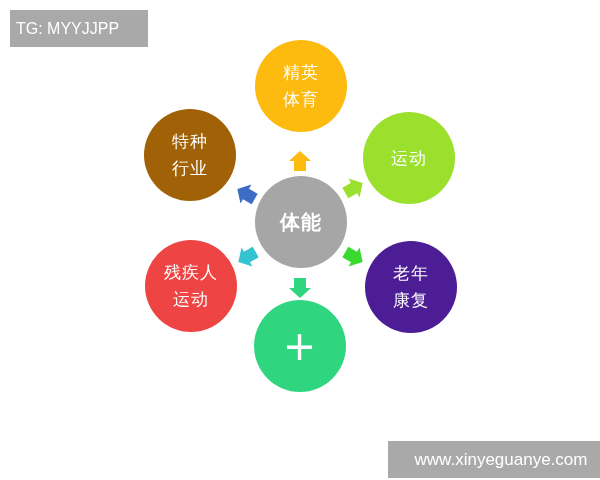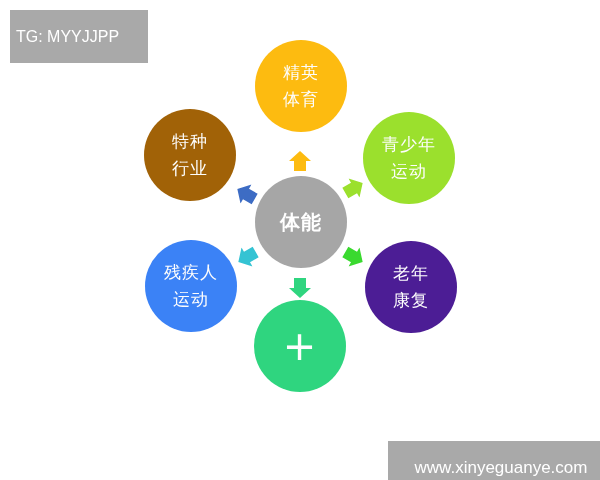--- a/index.html
+++ b/index.html
@@ -4,21 +4,21 @@
   <style>
     html, body { margin: 0; padding: 0; }
     body {
       width: 600px; height: 480px; background: #ffffff;
       position: relative; overflow: hidden;
       font-family: "DejaVu Sans", sans-serif;
     }
     .watermark {
       position: absolute; background: #a9a9a9; color: #ffffff;
       font-family: "Liberation Sans", sans-serif;
-      font-size: 16px; line-height: 29px; padding: 12px 6px; height: 29px;
+      font-size: 16px; line-height: 29px; padding: 4px 6px; height: 29px;
       white-space: nowrap;
     }
     #wm-top { left: 10px; top: 10px; width: 126px; }
     #wm-bottom { left: 388px; top: 441px; width: 214px; font-size: 17px; text-align: center; }
     .node {
       position: absolute; width: 92px; height: 92px; border-radius: 50%;
       display: flex; flex-direction: column; align-items: center; justify-content: center;
       color: #fdfdfd; font-size: 17px; line-height: 27px; text-align: center;
       box-sizing: border-box;
     }
@@ -40,34 +40,33 @@
 <div class="node center" style="left:255px; top:176px; background:#a6a6a6;">
   <span>体能</span>
 </div>
 
 <div class="node" style="left:255px; top:40px; background:#fdbb10;align-items:center;">
   <span>精英</span>
   <span>体育</span>
 </div>
 
 <div class="node" style="left:363px; top:112px; background:#9be02d;">
-  <span>青少年</span>
   <span>运动</span>
 </div>
 
 <div class="node" style="left:365px; top:241px; background:#4c1d95;">
   <span>老年</span>
   <span>康复</span>
 </div>
 
 <div class="node" style="left:254px; top:300px; background:#2fd57f;">
   <span class="plus">+</span>
 </div>
 
-<div class="node" style="left:145px; top:240px; background:#3b82f6;">
+<div class="node" style="left:145px; top:240px; background:#ef4444;">
   <span>残疾人</span>
   <span>运动</span>
 </div>
 
 <div class="node" style="left:144px; top:109px; background:#a16207;">
   <span>特种</span>
   <span>行业</span>
 </div>
 
 <svg class="arrow" style="left:289px; top:150px;" viewBox="0 0 22 22">

